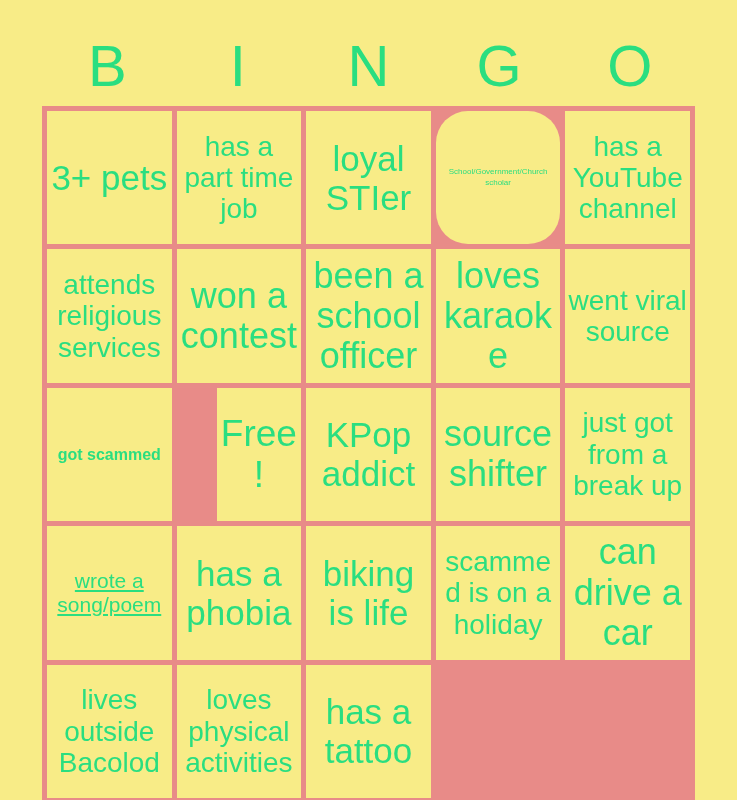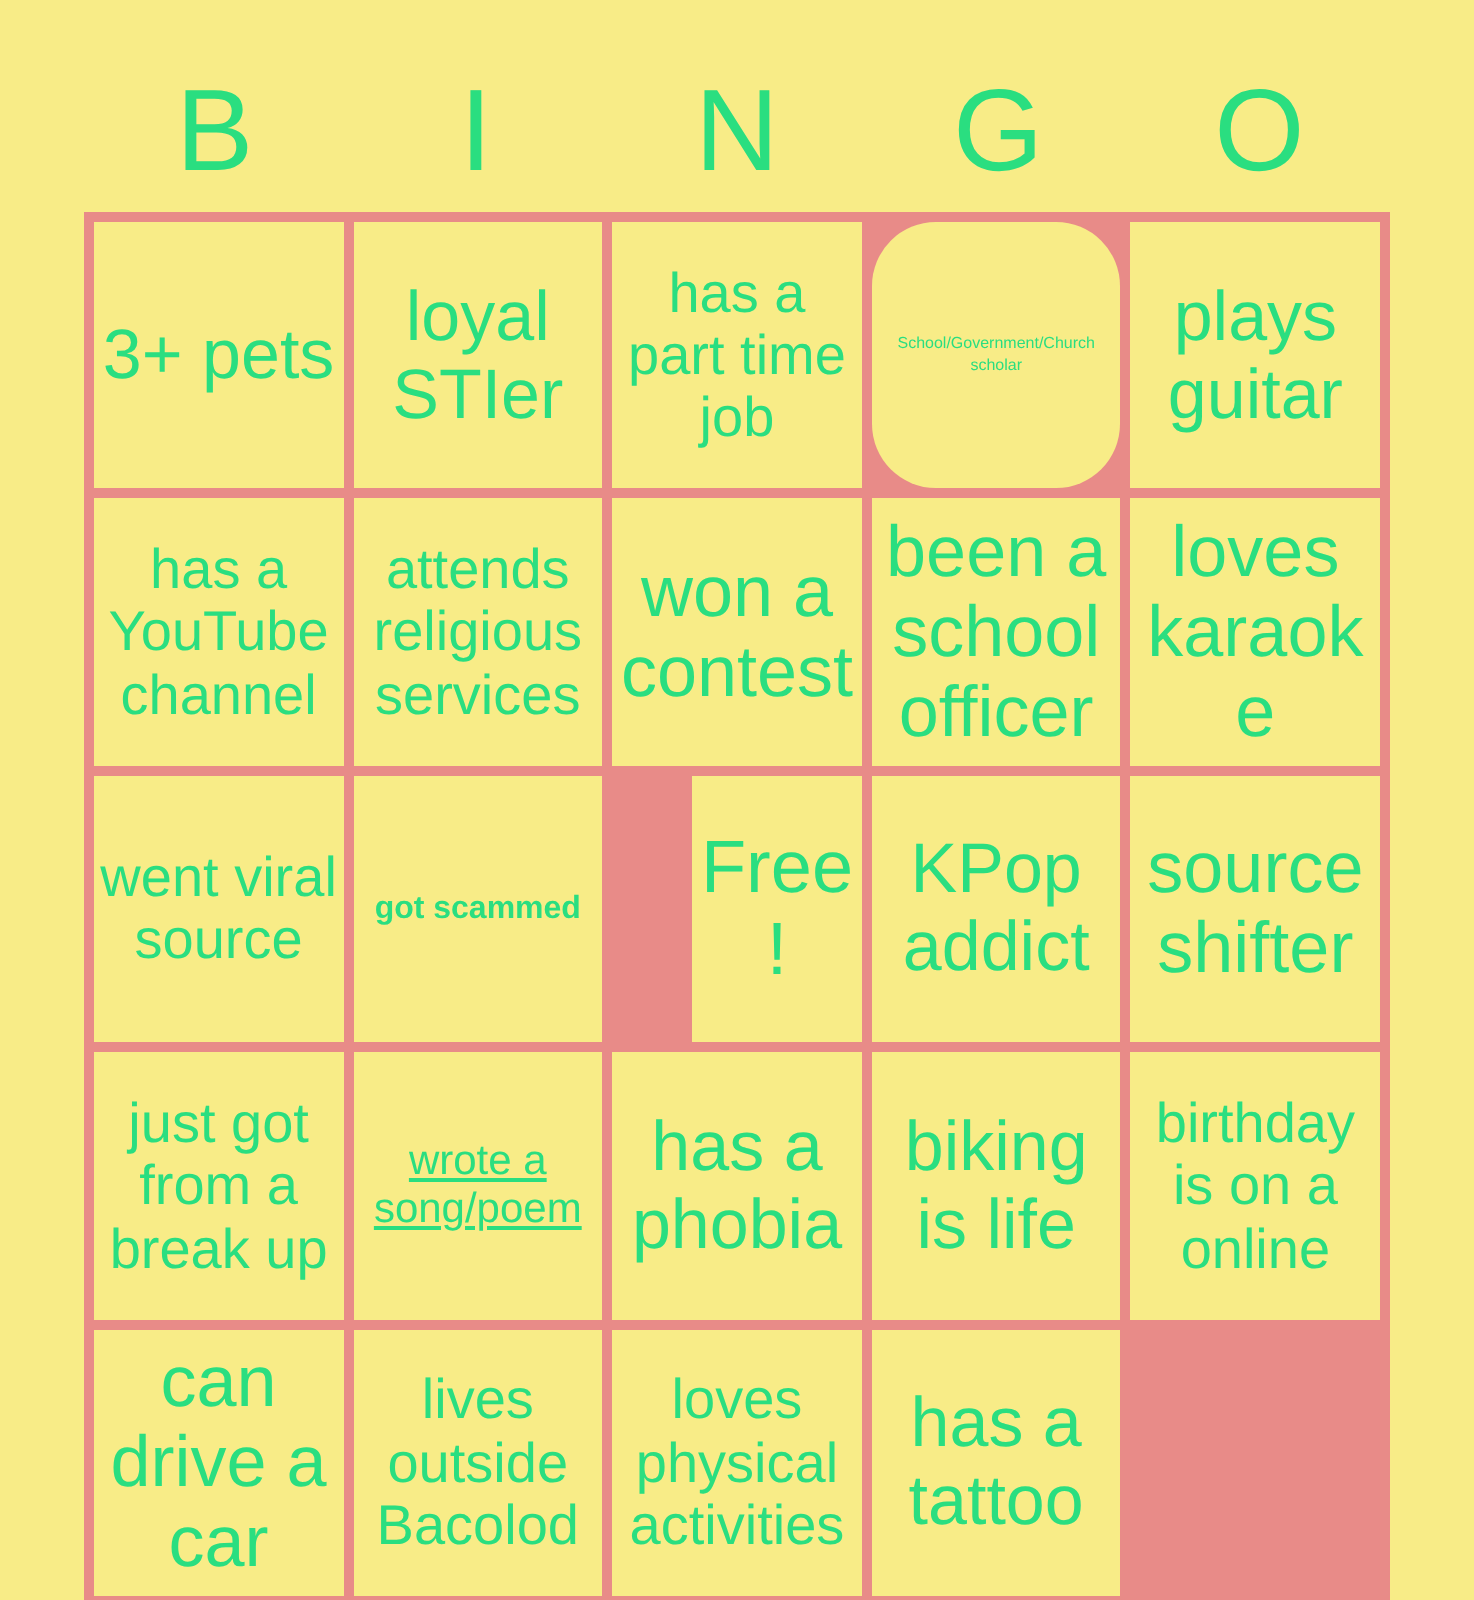--- a/index.html
+++ b/index.html
@@ -86,38 +86,37 @@
   <div class="header">
     <span class="header-letter">B</span>
     <span class="header-letter">I</span>
     <span class="header-letter">N</span>
     <span class="header-letter">G</span>
     <span class="header-letter">O</span>
   </div>
 
   <div class="grid" id="bingo-grid">
       <div class="cell s-xl">3+ pets</div>
+      <div class="cell s-md">has a part time job</div>
       <div class="cell s-xl">loyal STIer</div>
-      <div class="cell s-md">has a part time job</div>
       <div class="cell s-tiny">School/Government/Church scholar</div>
-      <div class="cell s-xl">plays guitar</div>
       <div class="cell s-md">has a YouTube channel</div>
       <div class="cell s-md">attends religious services</div>
       <div class="cell s-lg">won a contest</div>
       <div class="cell s-lg">been a school officer</div>
       <div class="cell s-lg">loves karaoke</div>
       <div class="cell s-md">went viral source</div>
       <div class="cell s-sm">got scammed</div>
       <div class="cell s-free">Free!</div>
       <div class="cell s-xl">KPop addict</div>
       <div class="cell s-lg">source shifter</div>
       <div class="cell s-md">just got from a break up</div>
       <div class="cell s-xs">wrote a song/poem</div>
       <div class="cell s-xl">has a phobia</div>
       <div class="cell s-xl">biking is life</div>
-      <div class="cell s-md">birthday is on a online</div>
+      <div class="cell s-md">scammed is on a holiday</div>
       <div class="cell s-lg">can drive a car</div>
       <div class="cell s-md">lives outside Bacolod</div>
       <div class="cell s-md">loves physical activities</div>
       <div class="cell s-xl">has a tattoo</div>
     </div>
 
 </div>
 
 </body></html>

